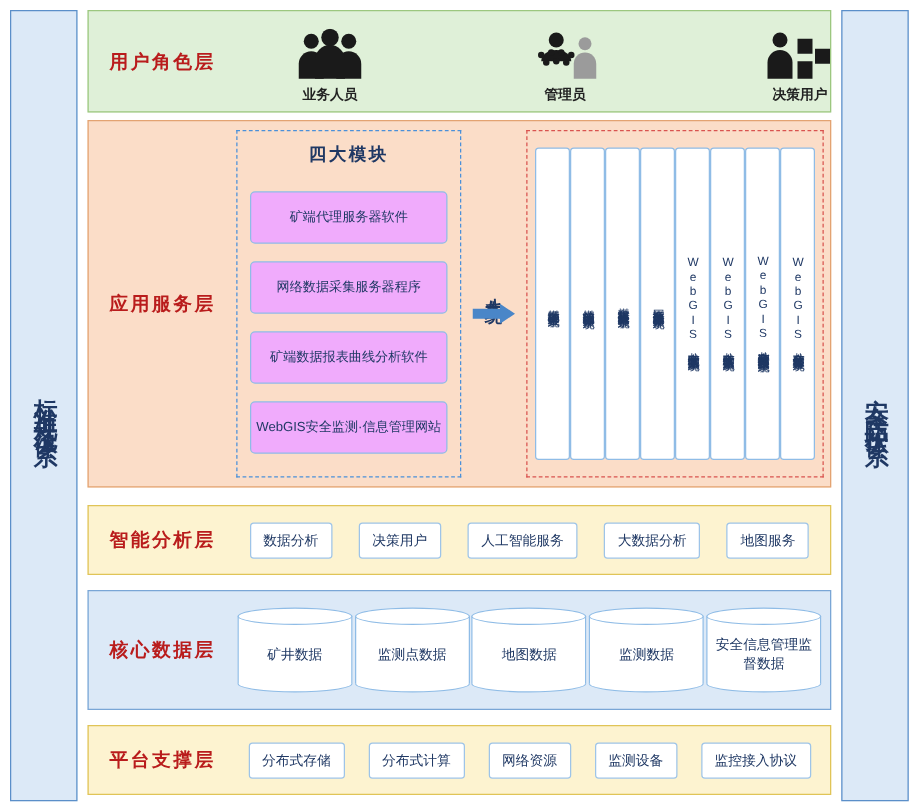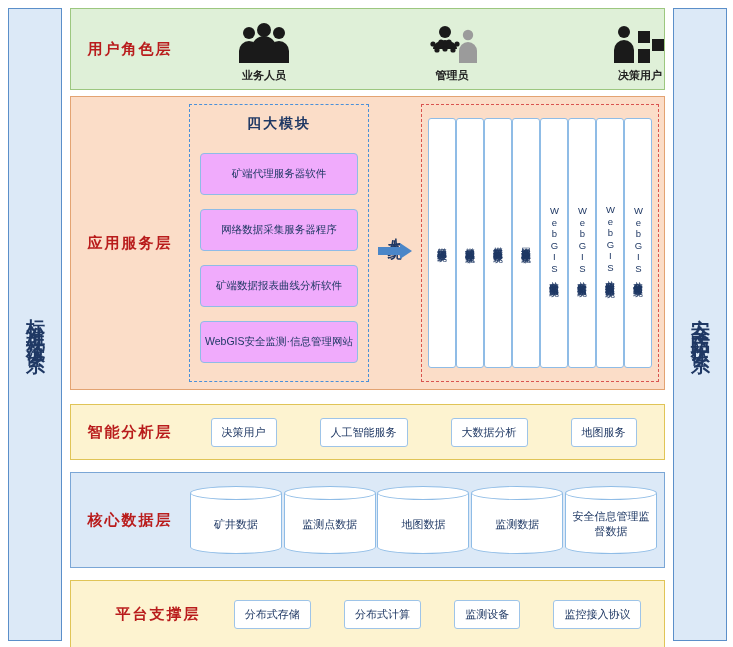--- a/index.html
+++ b/index.html
@@ -286,24 +286,23 @@
     text-align: center;
     line-height: 1.35;
     z-index: 2;
     padding: 0 4px;
     box-sizing: border-box;
   }
 
   
   #layer-platform {
     top: 580px;
-    height: 68px;
+    height: 56px;
     background: #fdf3d0;
     border: 1px solid #e0c457;
-    padding-left: 28px;
   }
 </style>
 </head>
 <body>
 
 <div id="canvas">
 
   <div class="side-band" id="left-band">
     <div class="side-band-text">标准规范体系</div>
   </div>
@@ -420,20 +419,21 @@
           <span class="system-label">WebGIS矿井安全信息监督管理子系统</span>
         </div>
       </div>
 
     </div>
   </div>
 
   <div class="layer" id="layer-analysis">
     <div class="layer-title">智能分析层</div>
     <div class="chip-row">
+      <div class="chip">数据分析</div>
       <div class="chip">决策用户</div>
       <div class="chip">人工智能服务</div>
       <div class="chip">大数据分析</div>
       <div class="chip">地图服务</div>
     </div>
   </div>
 
   <div class="layer" id="layer-data">
     <div class="layer-title">核心数据层</div>
     <div class="cyl-row">
@@ -474,18 +474,19 @@
       </div>
 
     </div>
   </div>
 
   <div class="layer" id="layer-platform">
     <div class="layer-title">平台支撑层</div>
     <div class="chip-row">
       <div class="chip">分布式存储</div>
       <div class="chip">分布式计算</div>
+      <div class="chip">网络资源</div>
       <div class="chip">监测设备</div>
       <div class="chip">监控接入协议</div>
     </div>
   </div>
 
 </div>
 
 </body></html>

